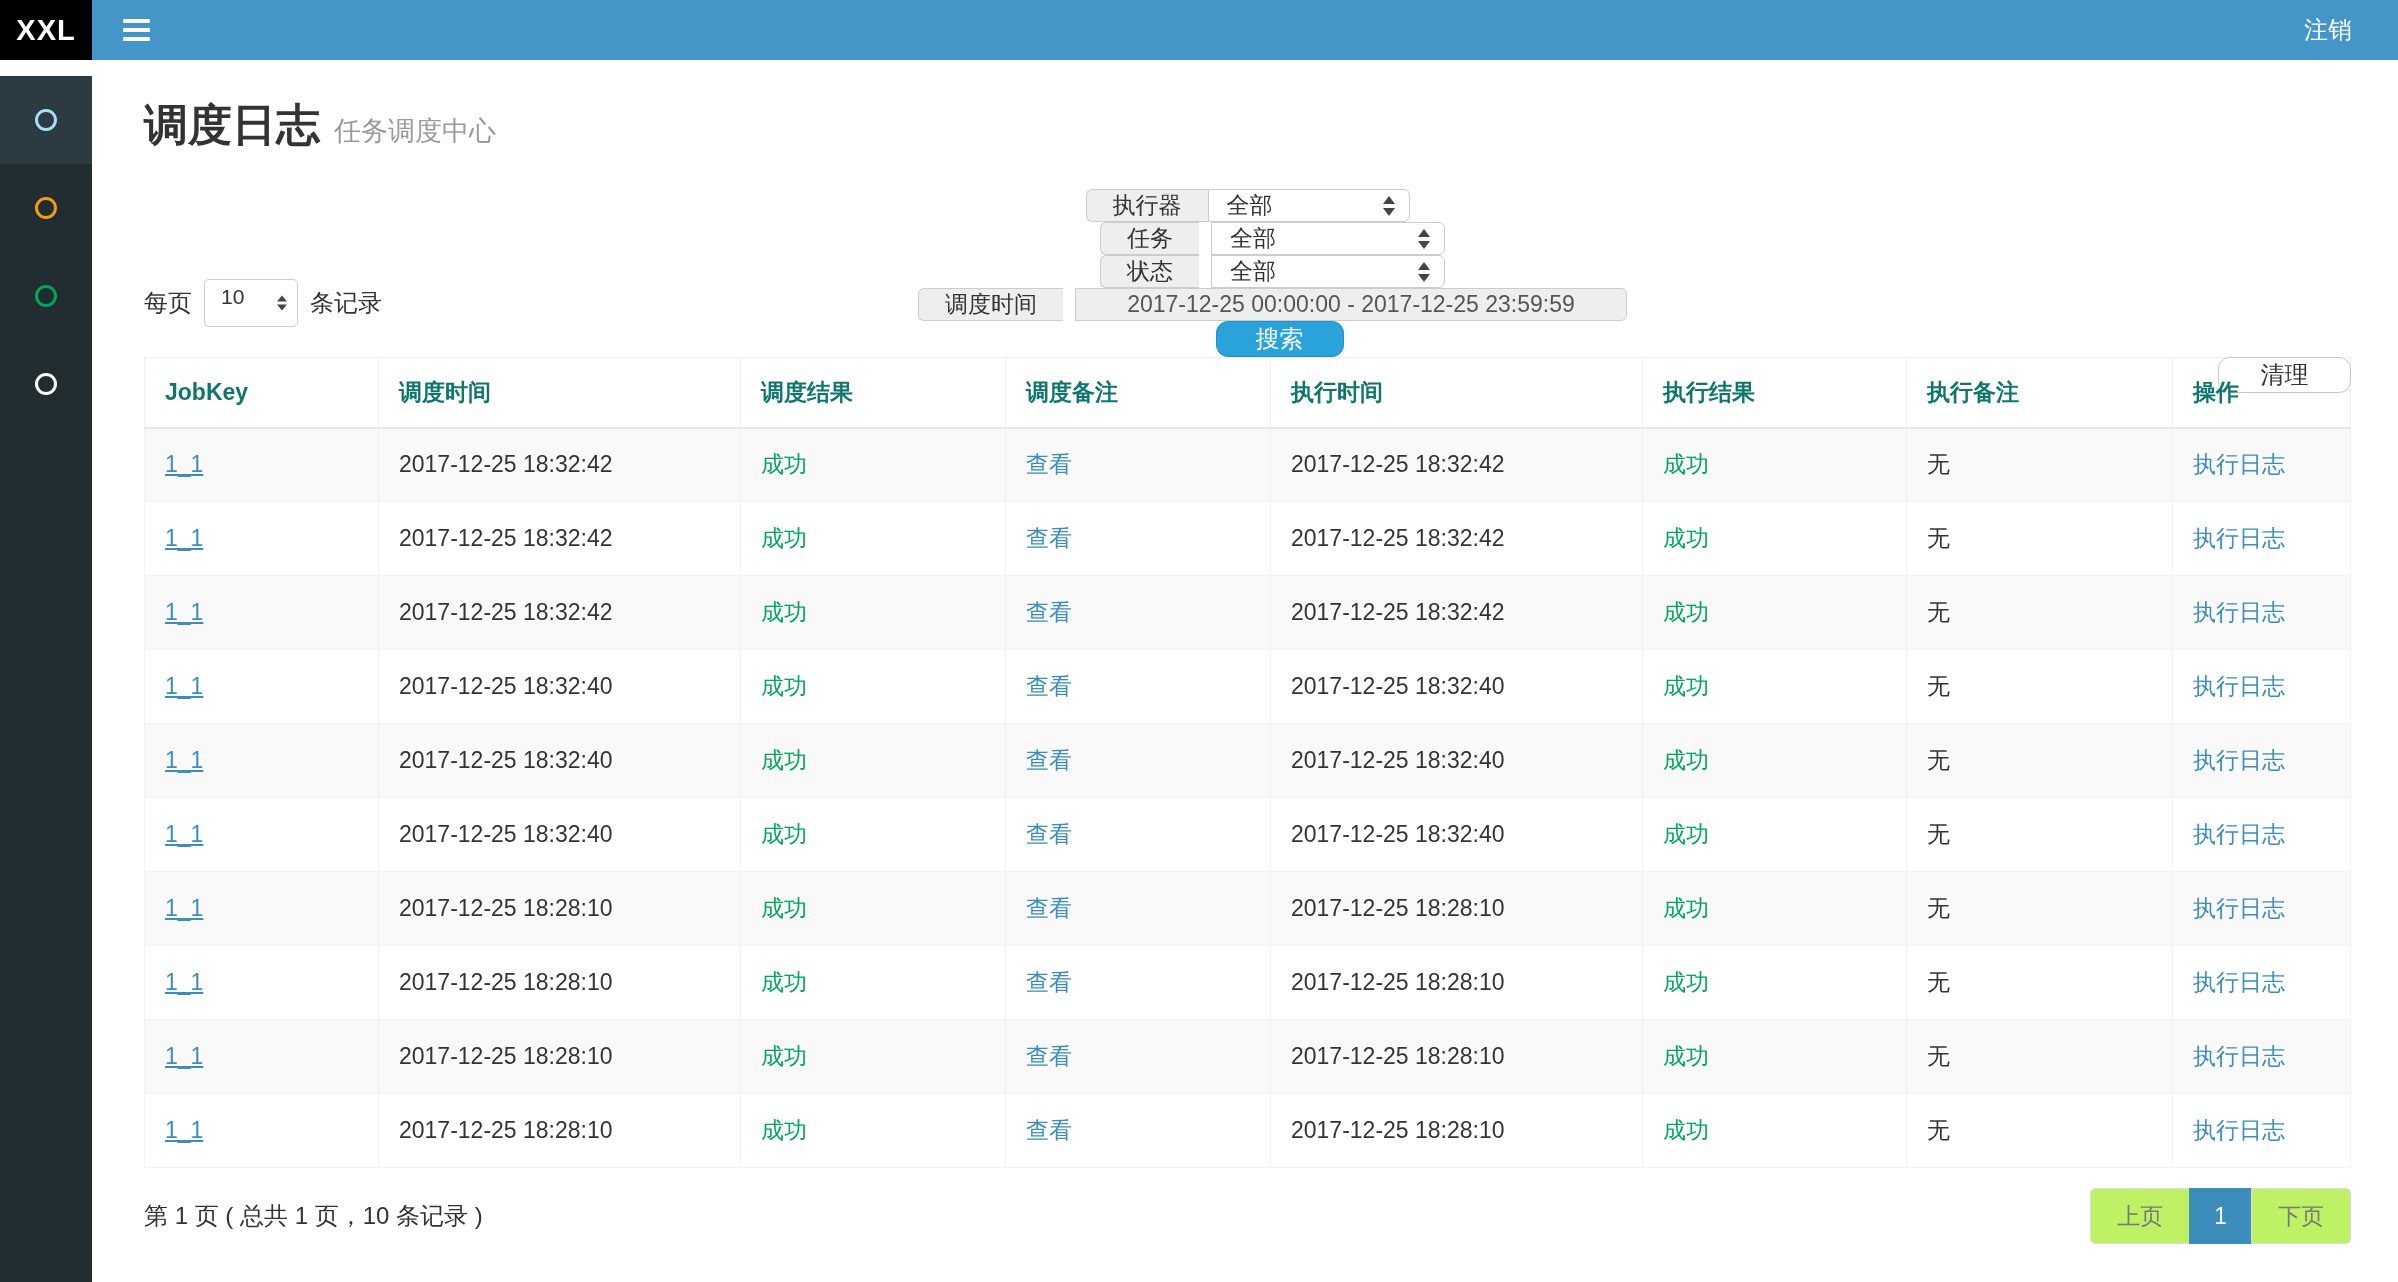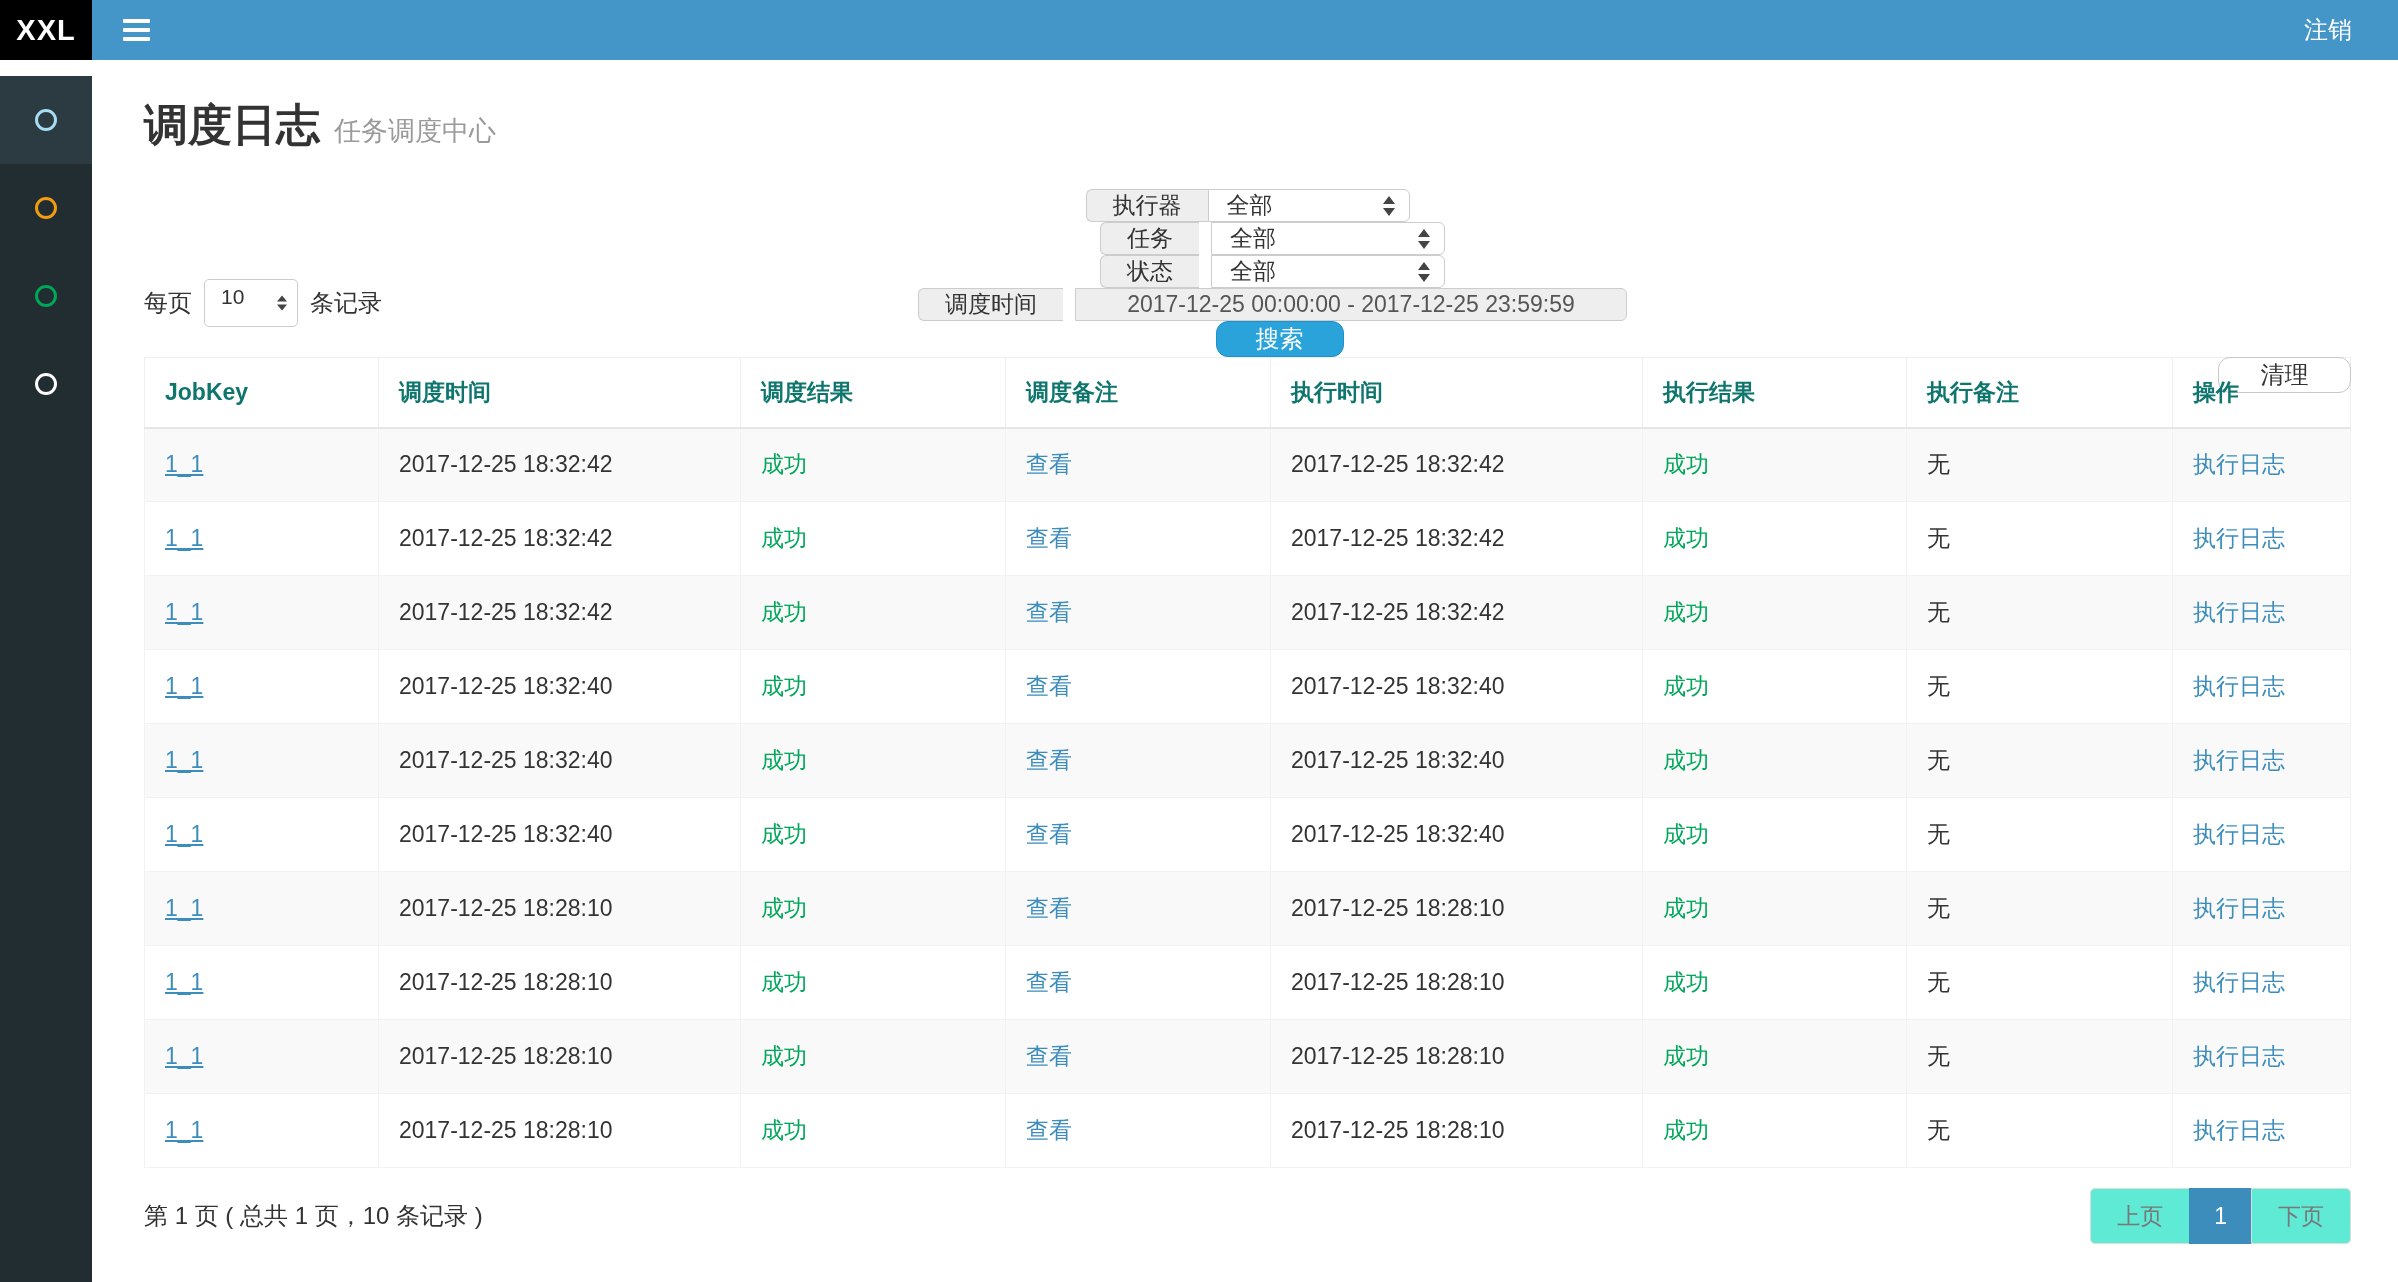--- a/index.html
+++ b/index.html
@@ -72,21 +72,21 @@
   .col-trigger_remark { width:265px; } .col-exec_time { width:372px; } .col-exec_result { width:264px; }
   .col-exec_remark { width:266px; }
   .link { color:#3c8dbc; cursor:pointer; }
   .u { text-decoration:underline; }
   .success { color:#00a65a; }
 
   
   .tfooter { margin-top:20px; display:flex; align-items:center; font-size:24px; color:#333; }
   .pager { margin-left:auto; display:flex; }
   .pg { height:56px; display:flex; align-items:center; padding:0 26px; border:1px solid #ddd;
-    background:#5eead4; color:#777; font-size:23px; margin-left:-1px; cursor:pointer; }
+    background:#bef264; color:#777; font-size:23px; margin-left:-1px; cursor:pointer; }
   .pg.prev { border-radius:5px 0 0 5px; margin-left:0; }
   .pg.next { border-radius:0 5px 5px 0; }
   .pg.active { background:#3c8dbc; border-color:#3c8dbc; color:#fff; padding:0 24px; }
 </style>
 </head>
 <body>
 
 <div class="navbar">
   <div class="logo">XXL</div>
   <div class="hamburger">

